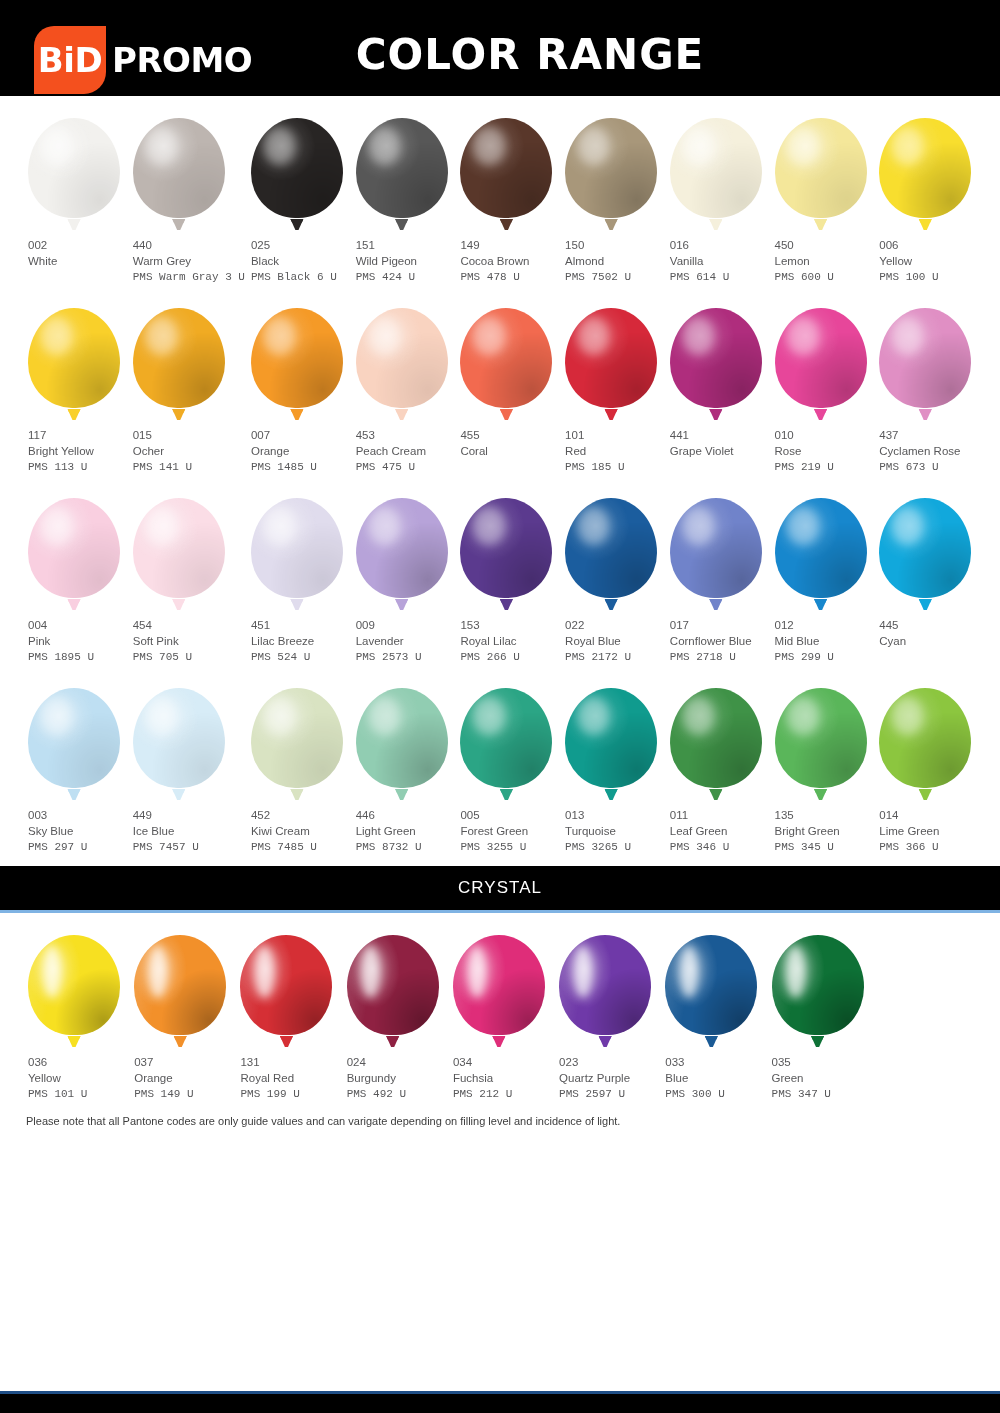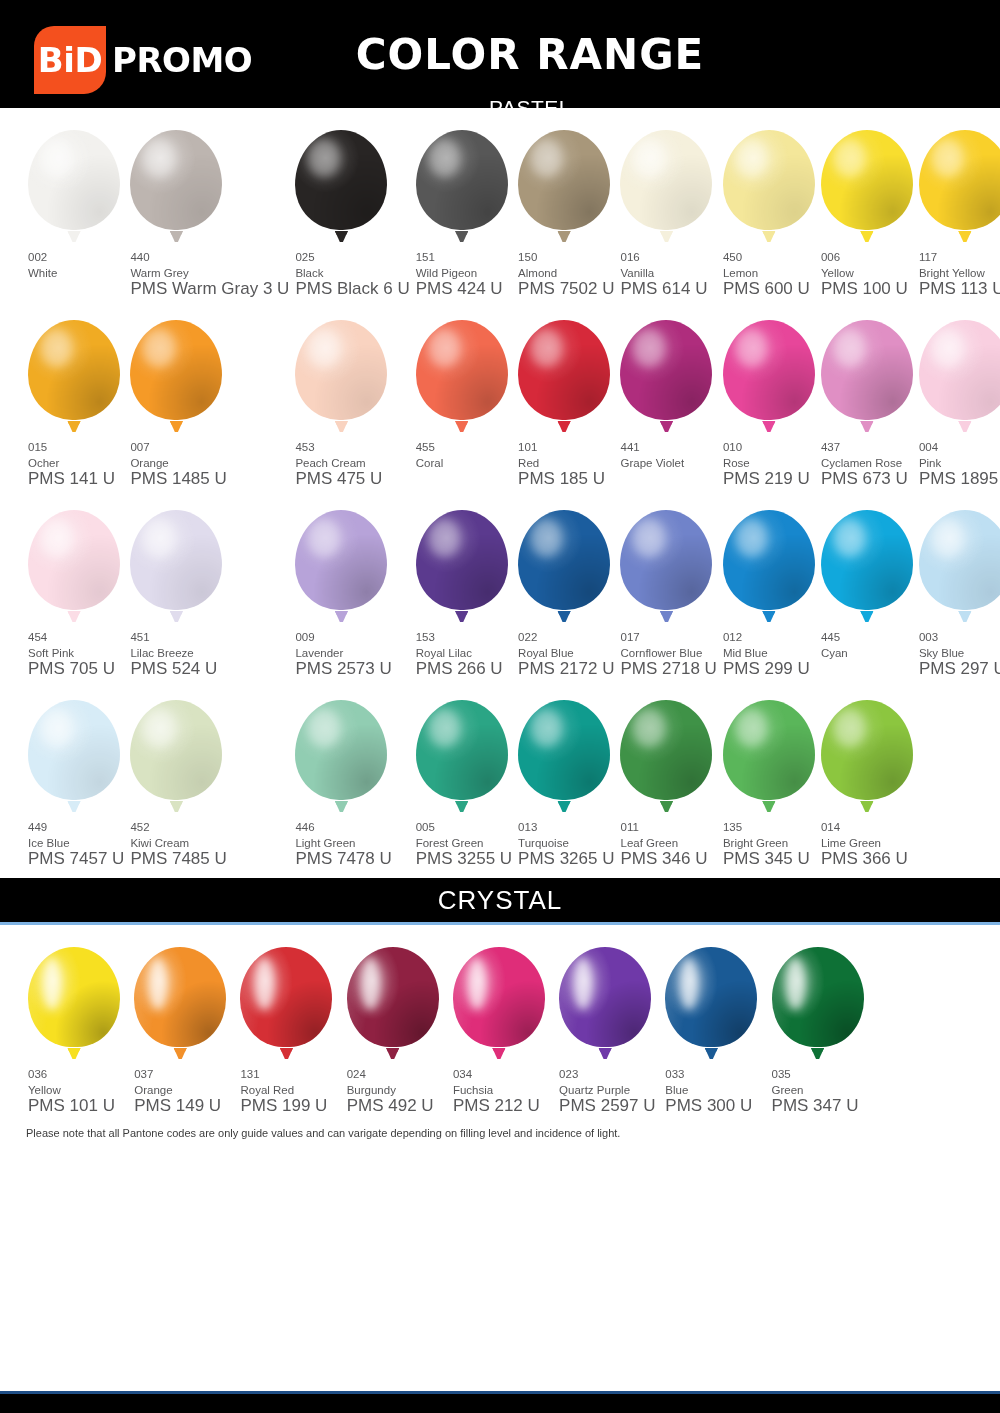--- a/index.html
+++ b/index.html
@@ -7,21 +7,21 @@
   body {
     width:1000px; height:1413px;
     background:#ffffff;
     font-family:"Liberation Sans", sans-serif;
     overflow:hidden;
     position:relative;
   }
 
   
   .header {
-    height:108px;
+    height:96px;
     background:#000000;
     position:relative;
   }
   .logo {
     position:absolute;
     left:34px; top:26px;
     display:flex; align-items:center;
   }
   .logo-mark {
     background:#f4501e;
@@ -159,38 +159,39 @@
     line-height:16px;
     white-space:nowrap;
   }
   .cname {
     font-size:11.5px;
     color:#58585a;
     line-height:16px;
     white-space:nowrap;
   }
   .pms {
-    font-size:17px;
+    font-size:11px;
     color:#58585a;
     line-height:16px;
     white-space:nowrap;
+    font-family:Liberation Mono, monospace;
   }
 
   
   .band {
     height:44px;
     background:#000000;
     display:flex;
     align-items:center;
     justify-content:center;
     margin-top:10px;
   }
   .band-text {
     color:#ffffff;
-    font-size:26px;
+    font-size:17px;
     letter-spacing:1px;
   }
   .band-rule {
     height:3px;
     background:#7fb3e3;
   }
 
   
   .footnote {
     font-size:11px;
@@ -282,20 +283,35 @@
         </div>
         <div class="labels">
           <div class="code">151</div>
           <div class="cname">Wild Pigeon</div>
           <div class="pms">PMS 424 U</div>
         </div>
       </div>
       <div class="cell">
         <div class="balloon-wrap">
           <div class="balloon">
+            <div class="body" style="background: rgb(89, 55, 42);"></div>
+            <div class="shade"></div>
+            <div class="gloss"></div>
+            <div class="knot" style="background: rgb(89, 55, 42);"></div>
+          </div>
+        </div>
+        <div class="labels">
+          <div class="code">149</div>
+          <div class="cname">Cocoa Brown</div>
+          <div class="pms">PMS 478 U</div>
+        </div>
+      </div>
+      <div class="cell">
+        <div class="balloon-wrap">
+          <div class="balloon">
             <div class="body" style="background: rgb(168, 151, 122);"></div>
             <div class="shade"></div>
             <div class="gloss"></div>
             <div class="knot" style="background: rgb(168, 151, 122);"></div>
           </div>
         </div>
         <div class="labels">
           <div class="code">150</div>
           <div class="cname">Almond</div>
           <div class="pms">PMS 7502 U</div>
@@ -666,21 +682,21 @@
           <div class="balloon">
             <div class="body" style="background: rgb(145, 205, 178);"></div>
             <div class="shade"></div>
             <div class="gloss"></div>
             <div class="knot" style="background: rgb(145, 205, 178);"></div>
           </div>
         </div>
         <div class="labels">
           <div class="code">446</div>
           <div class="cname">Light Green</div>
-          <div class="pms">PMS 7478 U</div>
+          <div class="pms">PMS 8732 U</div>
         </div>
       </div>
       <div class="cell">
         <div class="balloon-wrap">
           <div class="balloon">
             <div class="body" style="background: rgb(43, 165, 133);"></div>
             <div class="shade"></div>
             <div class="gloss"></div>
             <div class="knot" style="background: rgb(43, 165, 133);"></div>
           </div>

